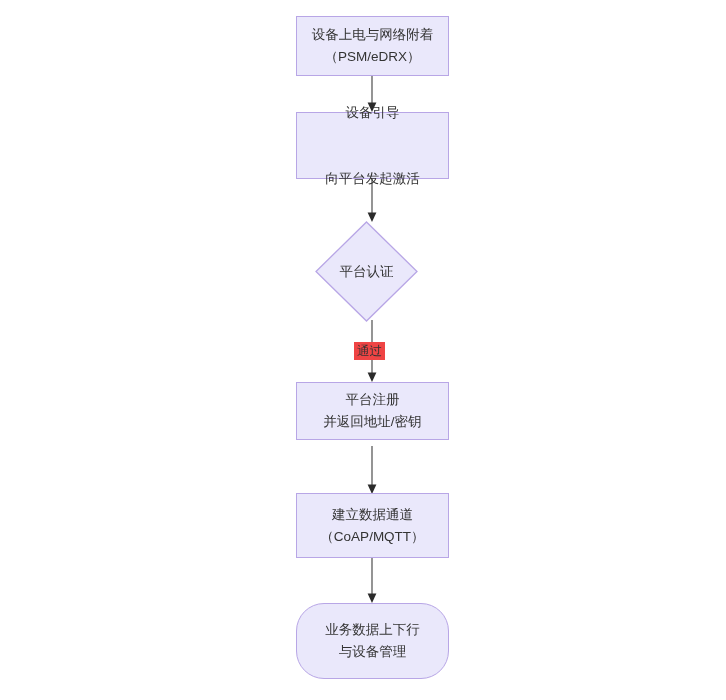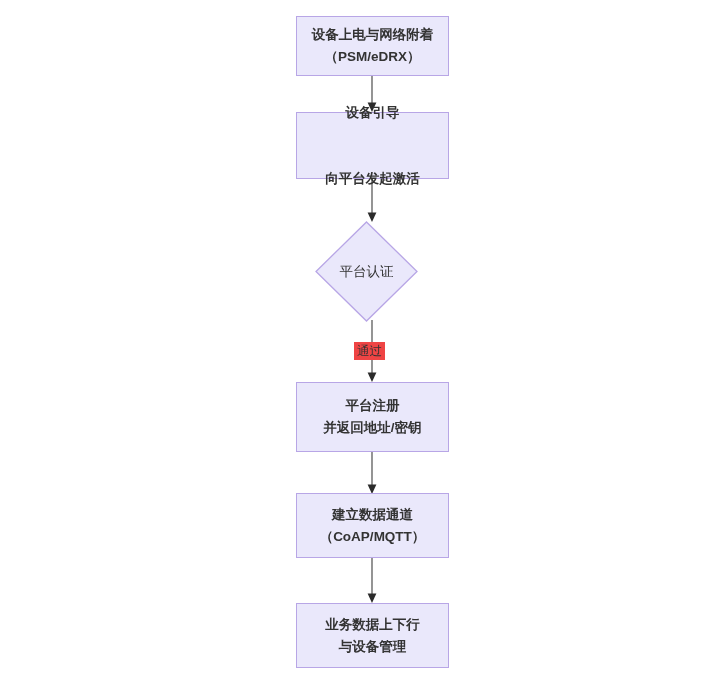--- a/index.html
+++ b/index.html
@@ -32,21 +32,20 @@
     justify-content: center;
     text-align: center;
     font-size: 13.5px;
     line-height: 22px;
     color: #333333;
     z-index: 3;
   }
   .node-box .line {
     display: block;
     white-space: nowrap;
-    font-weight: bold;
   }
   
   .node-diamond {
     position: absolute;
     z-index: 3;
   }
   .node-diamond svg {
     display: block;
   }
   .node-diamond .diamond-label {
@@ -137,28 +136,28 @@
 
   <div class="node-diamond" style="left:315px; top:221px; width:103px; height:101px;">
     <svg width="103" height="101" viewBox="0 0 103 101">
       <polygon points="51.5,1 102,50.5 51.5,100 1,50.5" fill="#eae8fb" stroke="#b8a6e6" stroke-width="1.3"></polygon>
     </svg>
     <div class="diamond-label">平台认证</div>
   </div>
 
   <div class="edge-label" style="left:354px; top:342px;">通过</div>
 
-  <div class="node-box" style="left:296px; top:382px; width:153px; height:70px;">
+  <div class="node-box" style="left:296px; top:382px; width:153px; height:58px;">
     <span class="line">平台注册</span>
     <span class="line">并返回地址/密钥</span>
   </div>
 
   <div class="node-box" style="left:296px; top:493px; width:153px; height:65px;">
     <span class="line">建立数据通道</span>
     <span class="line">（CoAP/MQTT）</span>
   </div>
 
-  <div class="node-box" style="left:296px; top:603px; width:153px; height:65px;">
+  <div class="node-box" style="left:296px; top:603px; width:153px; height:76px;border-radius:28px;">
     <span class="line">业务数据上下行</span>
     <span class="line">与设备管理</span>
   </div>
 
 </div>
 
 </body></html>

